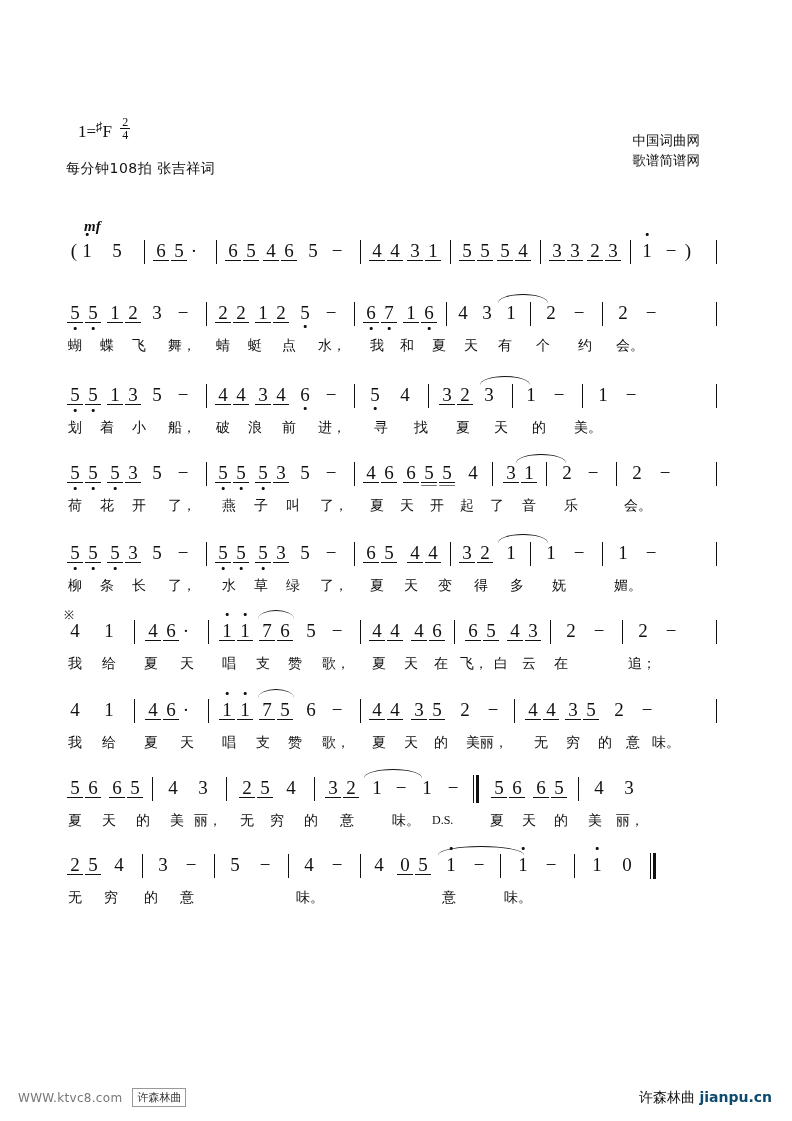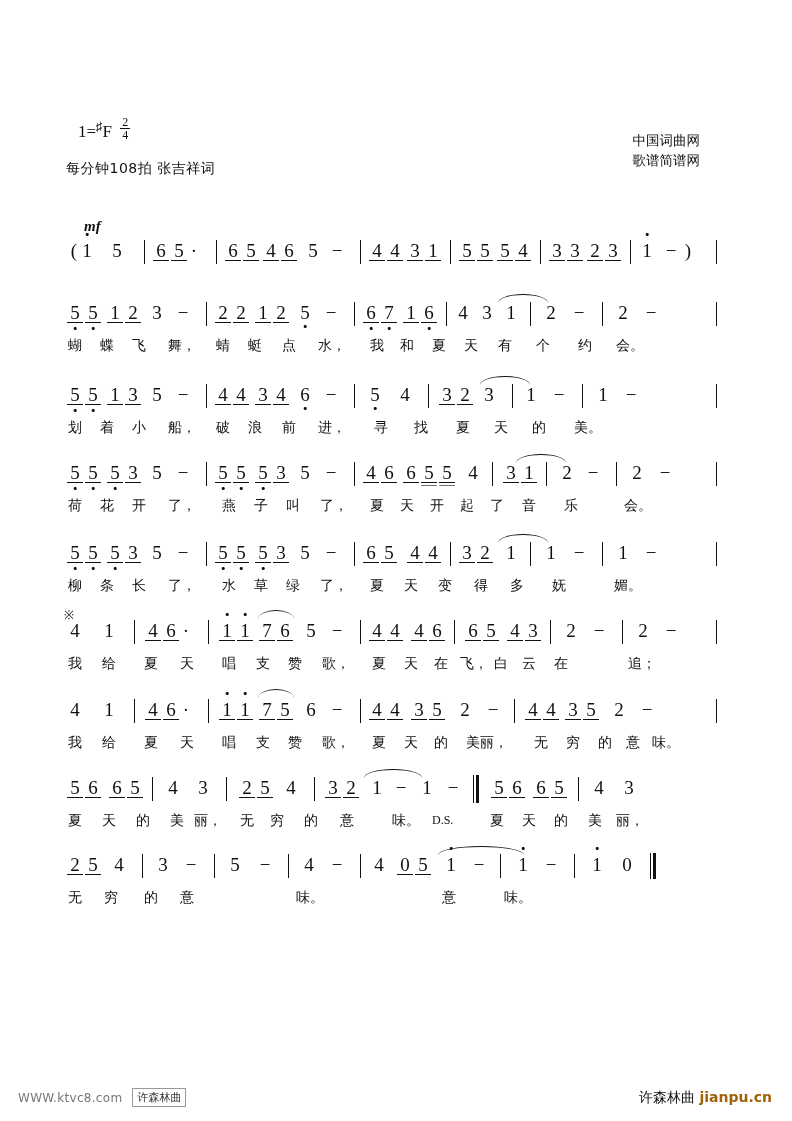--- a/index.html
+++ b/index.html
@@ -215,21 +215,21 @@
     color: #333;
   }
   .footer-right {
     position: absolute;
     right: 20px;
     bottom: 14px;
     font-size: 14px;
     font-family: "DejaVu Sans", sans-serif;
     color: #111;
   }
-  .footer-right .jp { color: #a16207; font-weight: bold; }
+  .footer-right .jp { color: #0c4a6e; font-weight: bold; }
 </style>
 </head>
 <body>
 
 <div class="page">
 
 
   <div class="keyblock">
     <span>1=</span><span class="sharp">♯</span><span>F</span>
     <span class="frac">

